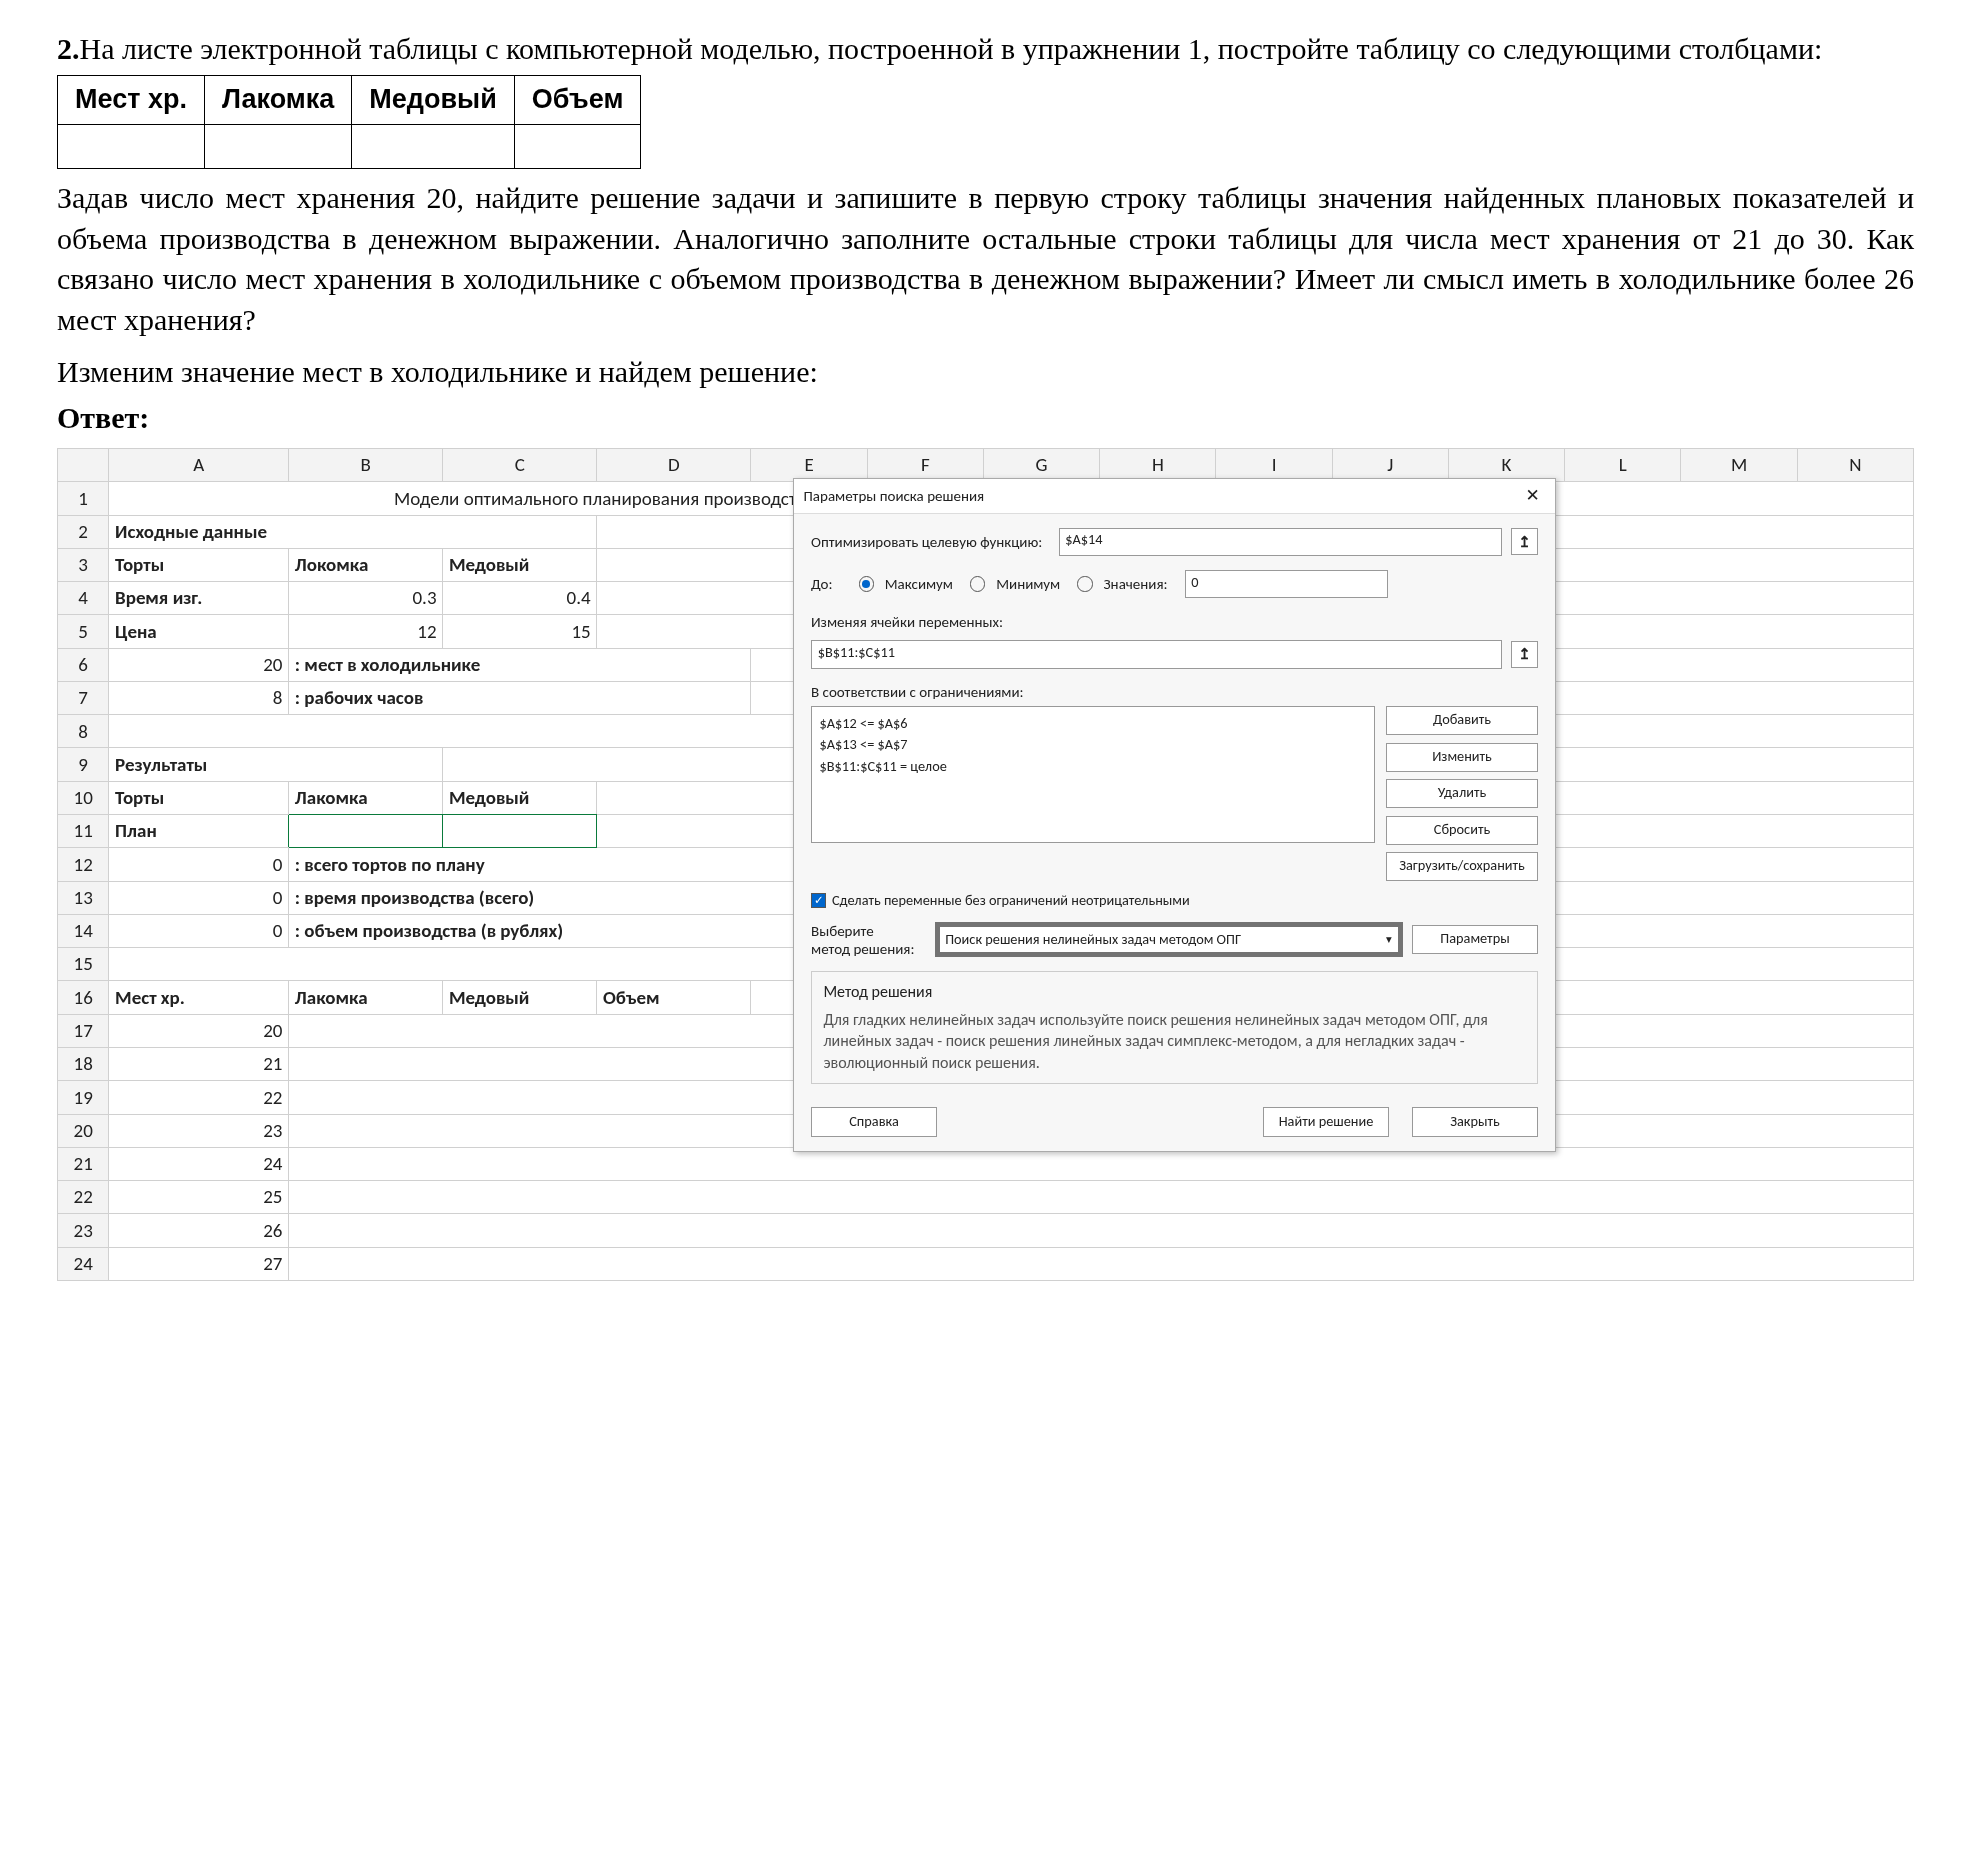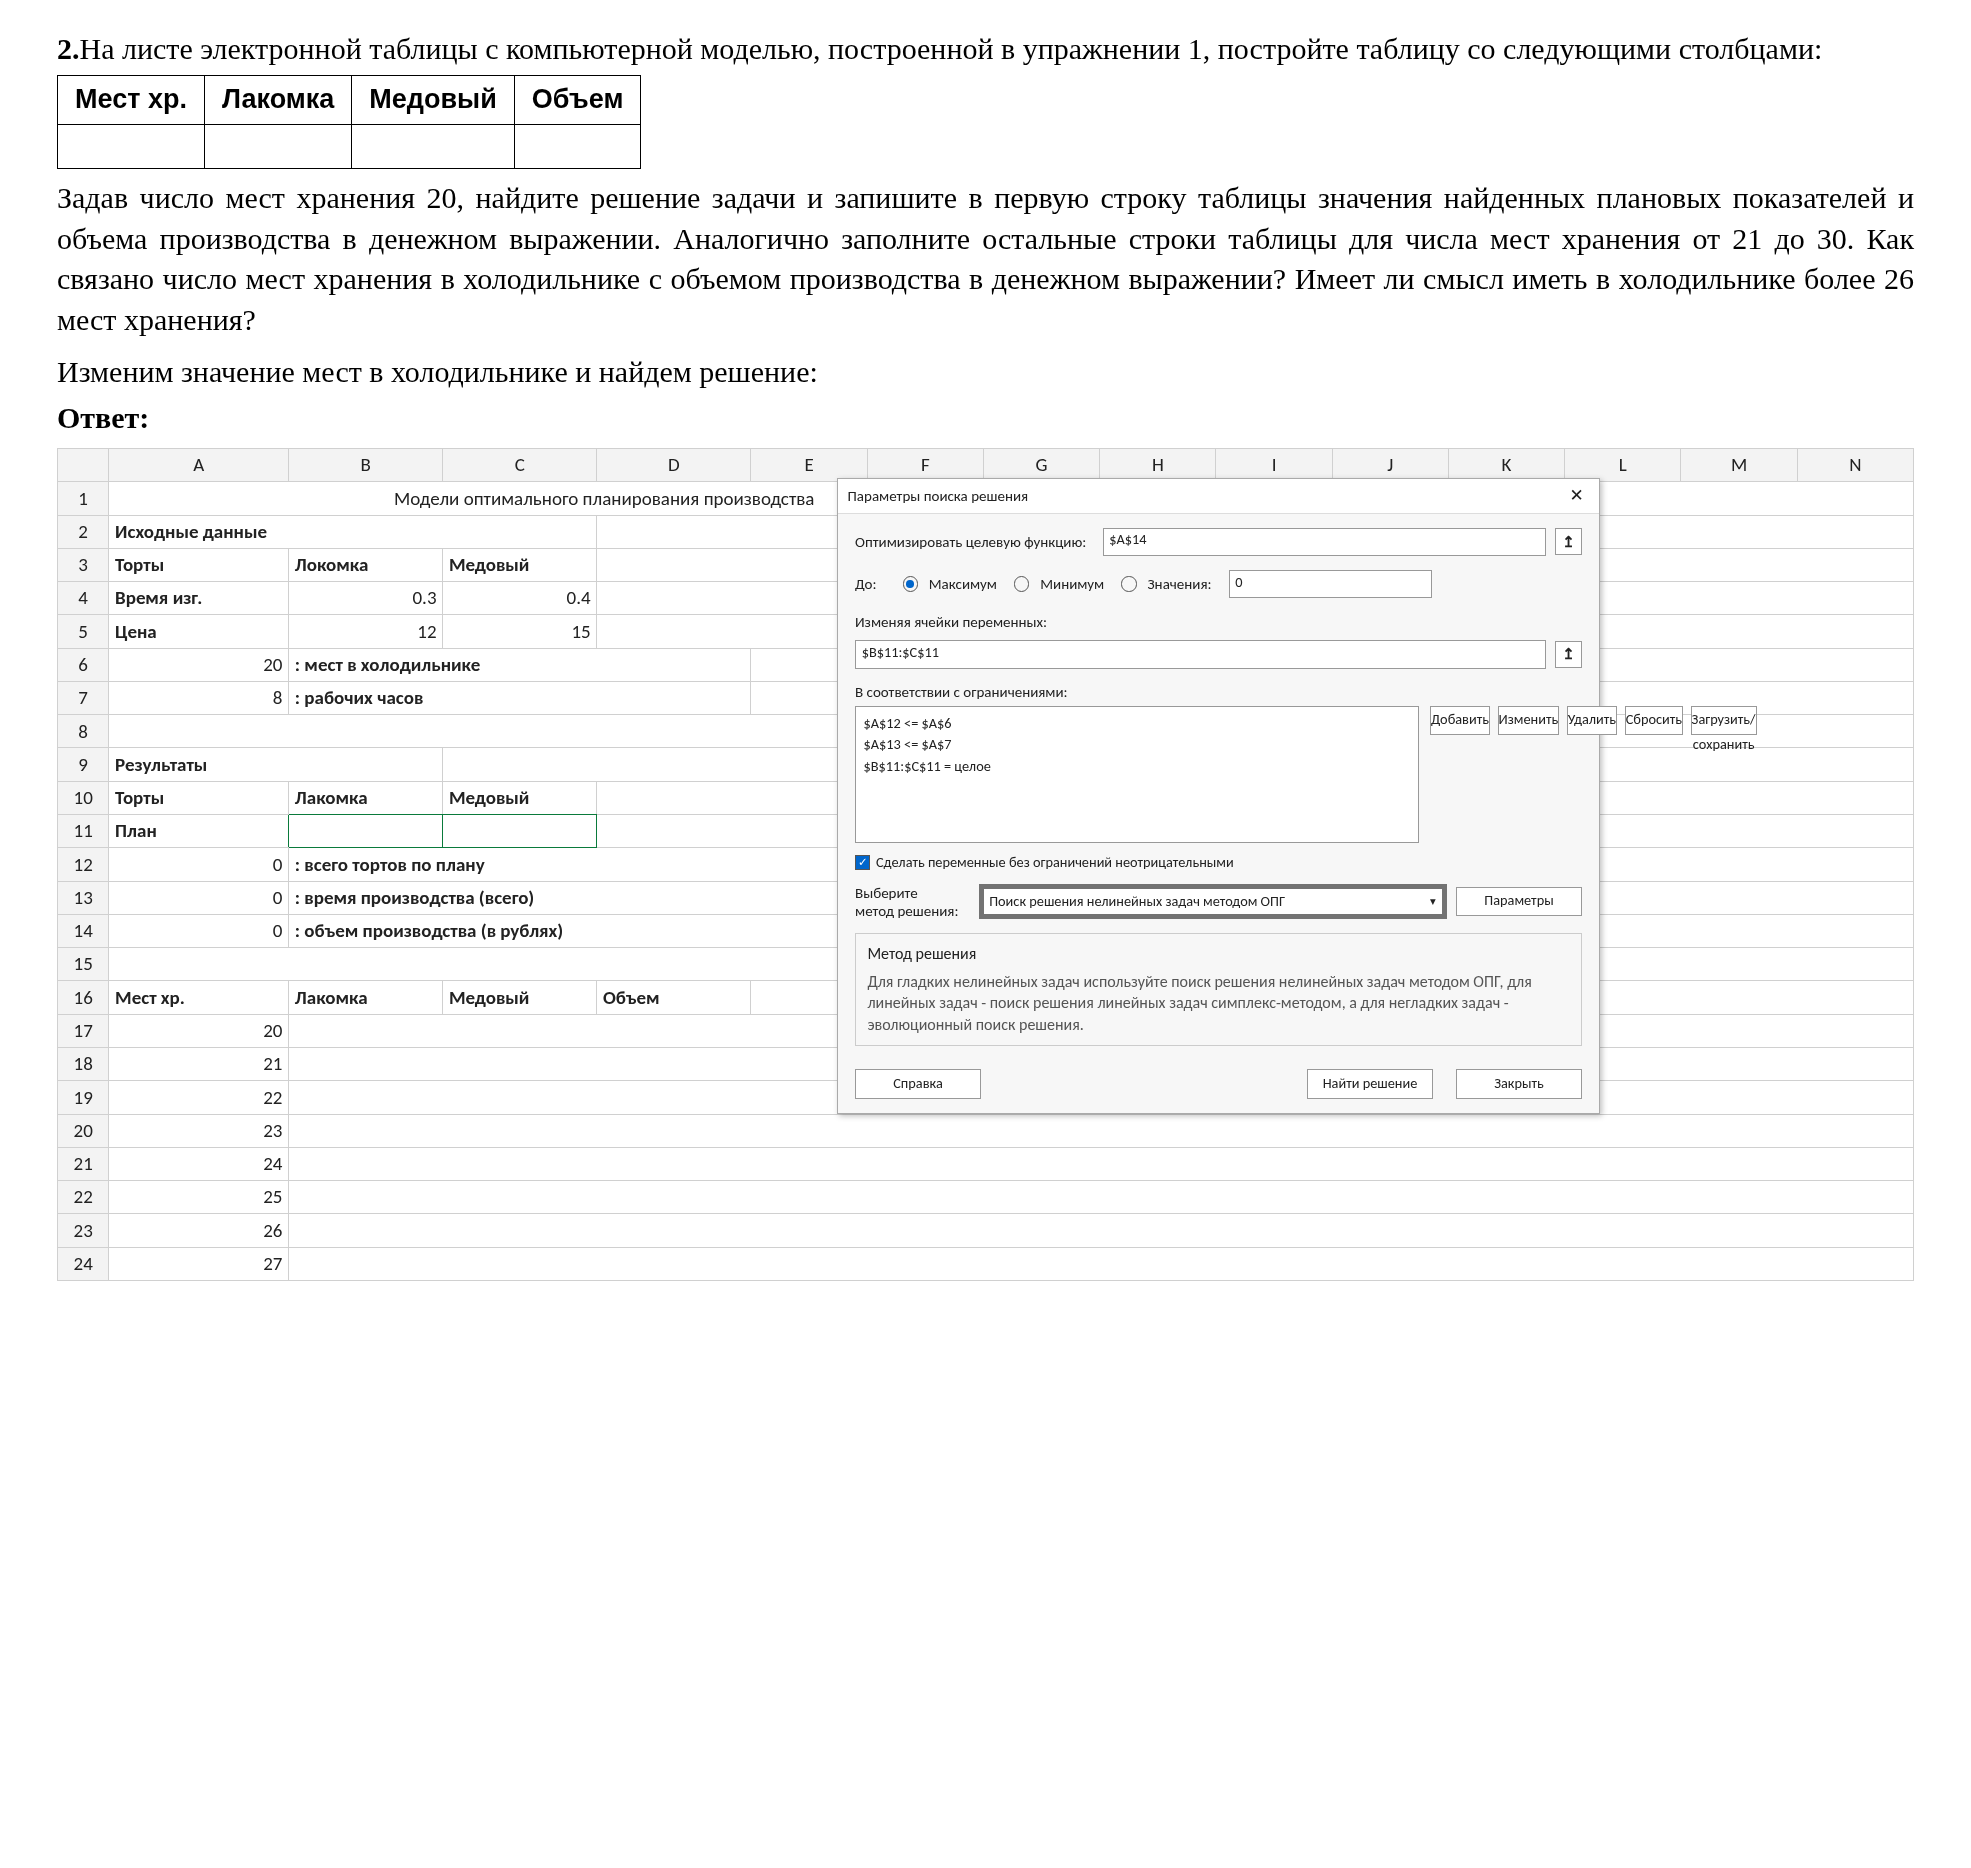--- a/index.html
+++ b/index.html
@@ -21,36 +21,36 @@
   .sheet .r { text-align: right; }
   .sheet .title-cell { text-align: center; }
   .col-A { width: 133px; }
   .col-BCD { width: 114px; }
   .col-rest { width: 86px; }
   .selcell { border: 1.9px solid #0a7a3b !important; }
   .selbord-below { border-bottom: 1.9px solid #0a7a3b !important; }
   .selbord-right { border-right: 1.9px solid #0a7a3b !important; }
 
   
-  .dialog { position: absolute; top: 30px; left: 780px; width: 761px; background: #f7f7f7; border: 1px solid #aaa; box-shadow: 1.9px 1.9px 5.7px rgba(0,0,0,0.25); font-size: 15px; color: #222; }
+  .dialog { position: absolute; top: 30px; left: 736px; width: 761px; background: #f7f7f7; border: 1px solid #aaa; box-shadow: 1.9px 1.9px 5.7px rgba(0,0,0,0.25); font-size: 15px; color: #222; }
   .dialog-title { display: flex; align-items: center; justify-content: space-between; padding: 5.7px 9.5px; background: #fff; border-bottom: 1px solid #ddd; }
   .dialog-title .t { font-weight: normal; }
   .close-x { font-size: 17px; cursor: pointer; padding: 0 5.7px; }
   .dialog-body { padding: 13.3px 17px 11.4px; }
   .drow { display: flex; align-items: center; gap: 9.5px; margin-bottom: 13.3px; }
   .dlabel { flex: 0 0 238px; }
   .dinput { flex: 1 1 auto; height: 23px; border: 1px solid #999; background: #fff; padding: 1.9px 5.7px; font-size: 14.3px; }
   .pick-btn { width: 25px; height: 25px; border: 1px solid #999; background: #fff; display:flex; align-items:center; justify-content:center; font-weight:bold; }
   .radio-row { display:flex; align-items:center; gap:17px; margin-left: 0; }
   .radio-row label { display:flex; align-items:center; gap:11px; }
   .radio { width:13.3px;height:13.3px;border:1px solid #555;border-radius:50%;display:inline-flex;align-items:center;justify-content:center; }
   .radio.checked::after{content:"";width:7.6px;height:7.6px;background:#0066cc;border-radius:50%;}
   .constraints-row { display:flex; gap:11.4px; }
   .constraints-list { flex:1; height:124px; border:1px solid #999; background:#fff; padding:5.7px 7.6px; font-size:14.3px; line-height:1.5; overflow:auto; }
-  .btn-col { display:flex; gap:7.6px; width:152px; }
+  .btn-col { display:flex; flex-direction:column; gap:7.6px; width:152px; }
   .dbtn { height:27px; border:1px solid #999; background:#fff; font-size:14.3px; text-align:center; line-height:25px; cursor:pointer; }
   .check-row { display:flex; align-items:center; gap:5.7px; margin:9.5px 0 11.4px; font-size:14.3px; }
   .checkbox { width:13.3px;height:13.3px;border:1px solid #555; display:inline-flex;align-items:center;justify-content:center; background:#fff;}
   .checkbox.checked { background:#0066cc; color:#fff; font-size:11.4px; line-height:11.4px; }
   .method-row { display:flex; align-items:center; gap:9.5px; }
   .method-row .mlabel { flex:0 0 114px; line-height:1.2; }
   .method-select { flex:1; height:25px; border:5px solid #737373; background:#fff; display:flex; align-items:center; justify-content:space-between; padding:0 5.7px; font-size:14.3px;}
   .method-select .chev { font-size:11.4px; }
   .method-help { border:1px solid #ccc; padding:9.5px 11.4px; margin-top:13.3px; font-size:16px; color:#555; line-height:1.35; }
   .method-help .hl { color:#222; margin-bottom:5.7px; }

